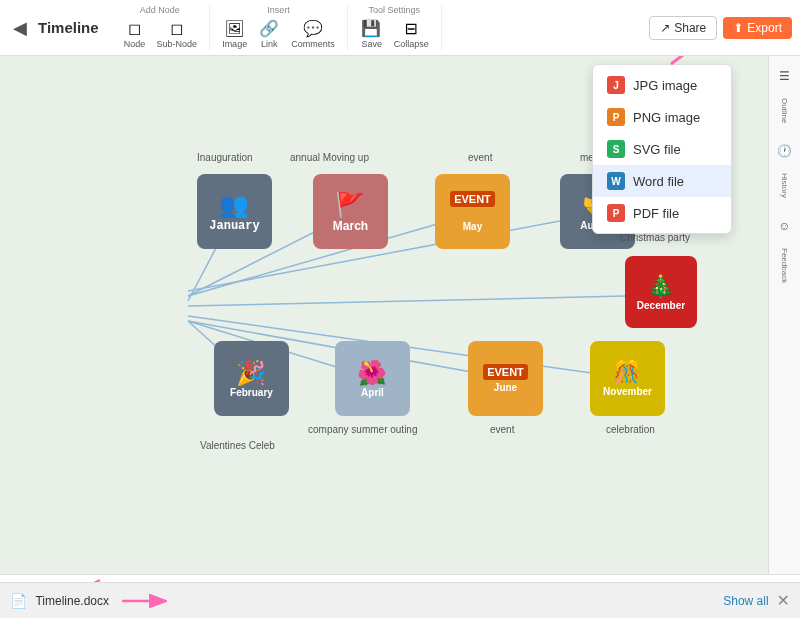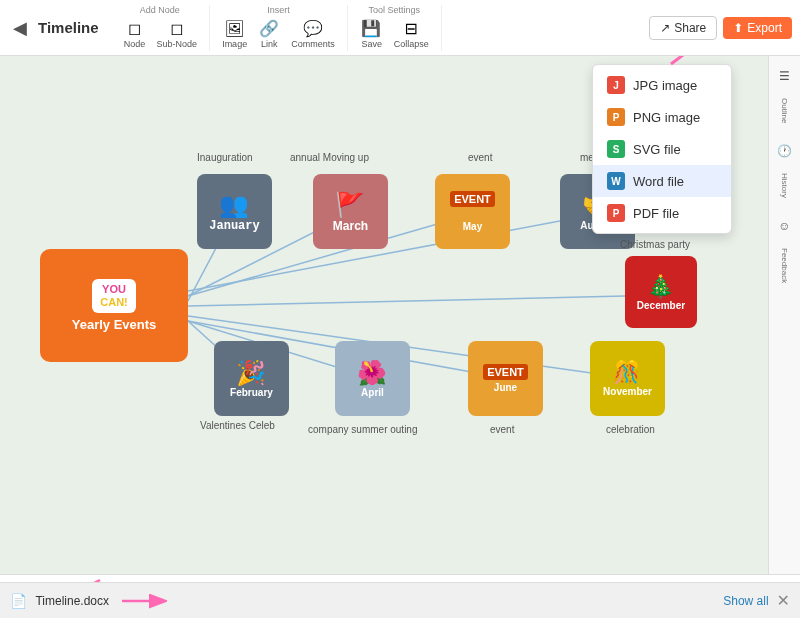--- a/index.html
+++ b/index.html
@@ -249,26 +249,20 @@
       <line x1="188" y1="235" x2="597" y2="158" stroke="#90b8d8" stroke-width="1.5"></line>
 
       <line x1="188" y1="265" x2="251" y2="322" stroke="#90b8d8" stroke-width="1.5"></line>
       <line x1="188" y1="265" x2="372" y2="322" stroke="#90b8d8" stroke-width="1.5"></line>
       <line x1="188" y1="265" x2="505" y2="322" stroke="#90b8d8" stroke-width="1.5"></line>
       <line x1="188" y1="260" x2="627" y2="322" stroke="#90b8d8" stroke-width="1.5"></line>
 
       <line x1="188" y1="250" x2="625" y2="240" stroke="#90b8d8" stroke-width="1.5"></line>
     </svg>
 
-    <div class="node" style="left:40px;top:193px;width:148px;height:113px;background:#f07020;border-radius:10px;flex-direction:column;gap:4px;">
-      <div style="background:#fff;border-radius:6px;padding:4px 8px;font-size:11px;color:#e84393;font-weight:bold;line-height:1.2;text-align:center;">
-        <span style="color:#e84393;">YOU</span><br><span style="color:#f0c020;">CAN!</span>
-      </div>
-      <div style="font-size:13px;font-weight:bold;color:#fff;">Yearly Events</div>
-    </div>
 
     <div class="node" style="left:197px;top:118px;width:75px;height:75px;background:#607080;">
       <div style="font-size:24px;">👥</div>
       <div style="font-size:12px;color:#fff;font-family:Liberation Mono, monospace;">January</div>
     </div>
     <div class="node-label" style="left:197px;top:96px;">Inauguration</div>
 
     <div class="node" style="left:313px;top:118px;width:75px;height:75px;background:#c07070;">
       <div style="font-size:24px;">🚩</div>
       <div style="font-size:12px;color:#fff;">March</div>
@@ -284,21 +278,21 @@
     <div class="node" style="left:560px;top:118px;width:75px;height:75px;background:#607080;">
       <div style="font-size:24px;">🤝</div>
       <div style="font-size:10px;color:#fff;">August</div>
     </div>
     <div class="node-label" style="left:580px;top:96px;">meeting</div>
 
     <div class="node" style="left:214px;top:285px;width:75px;height:75px;background:#607080;">
       <div style="font-size:24px;">🎉</div>
       <div style="font-size:10px;color:#fff;">February</div>
     </div>
-    <div class="node-label" style="left:200px;top:364px;">Valentines Celeb</div>
+    <div class="node-label" style="left:200px;top:384px;">Valentines Celeb</div>
 
     <div class="node" style="left:335px;top:285px;width:75px;height:75px;background:#a0b4c8;">
       <div style="font-size:24px;">🌺</div>
       <div style="font-size:10px;color:#fff;">April</div>
     </div>
     <div class="node-label" style="left:308px;top:368px;">company summer outing</div>
 
     <div class="node" style="left:468px;top:285px;width:75px;height:75px;background:#e8a030;">
       <div style="font-size:11px;font-weight:bold;color:#fff;background:#cc4400;padding:2px 4px;border-radius:3px;">EVENT</div>
       <div style="font-size:10px;color:#fff;margin-top:2px;">June</div>
@@ -308,21 +302,21 @@
     <div class="node" style="left:590px;top:285px;width:75px;height:75px;background:#d4b800;">
       <div style="font-size:22px;">🎊</div>
       <div style="font-size:10px;color:#fff;">November</div>
     </div>
     <div class="node-label" style="left:606px;top:368px;text-align:right;">celebration</div>
 
     <div class="node" style="left:625px;top:200px;width:72px;height:72px;background:#cc2222;">
       <div style="font-size:22px;">🎄</div>
       <div style="font-size:10px;color:#fff;">December</div>
     </div>
-    <div class="node-label" style="left:620px;top:183px;">Christmas party</div>
+    <div class="node-label" style="left:620px;top:176px;">Christmas party</div>
 
     <div id="export-dropdown">
 
       <svg style="position:absolute;top:-36px;right:10px;width:60px;height:40px;">
         <defs>
           <marker id="arrowhead" markerWidth="8" markerHeight="6" refX="4" refY="3" orient="auto">
             <polygon points="0 0, 8 3, 0 6" fill="#ff69b4"></polygon>
           </marker>
         </defs>
         <line x1="10" y1="35" x2="50" y2="5" stroke="#ff69b4" stroke-width="3" marker-end="url(#arrowhead)"></line>

